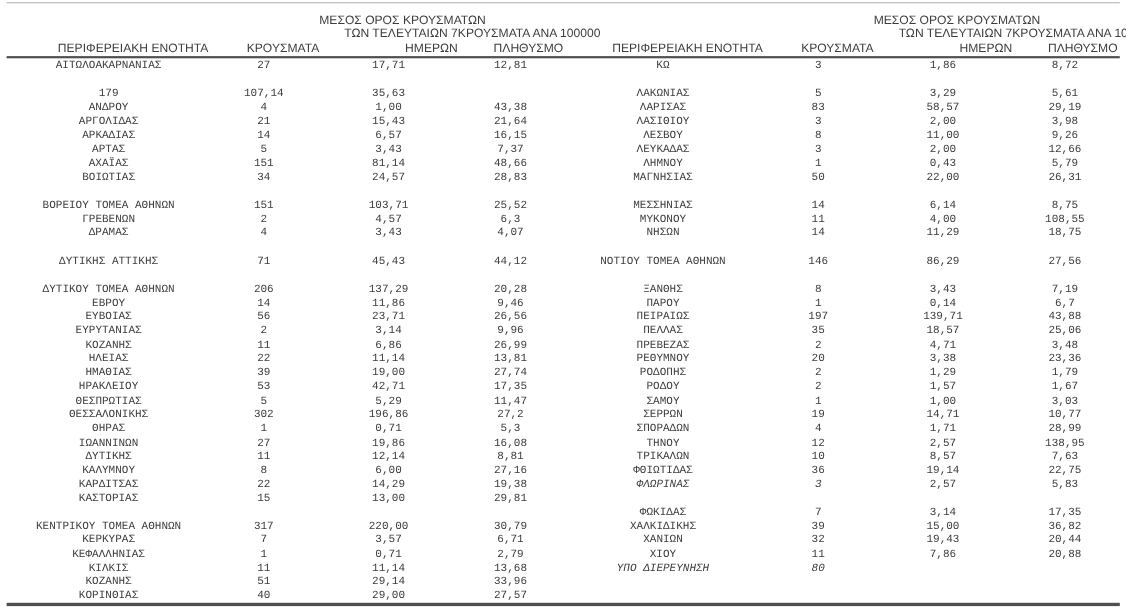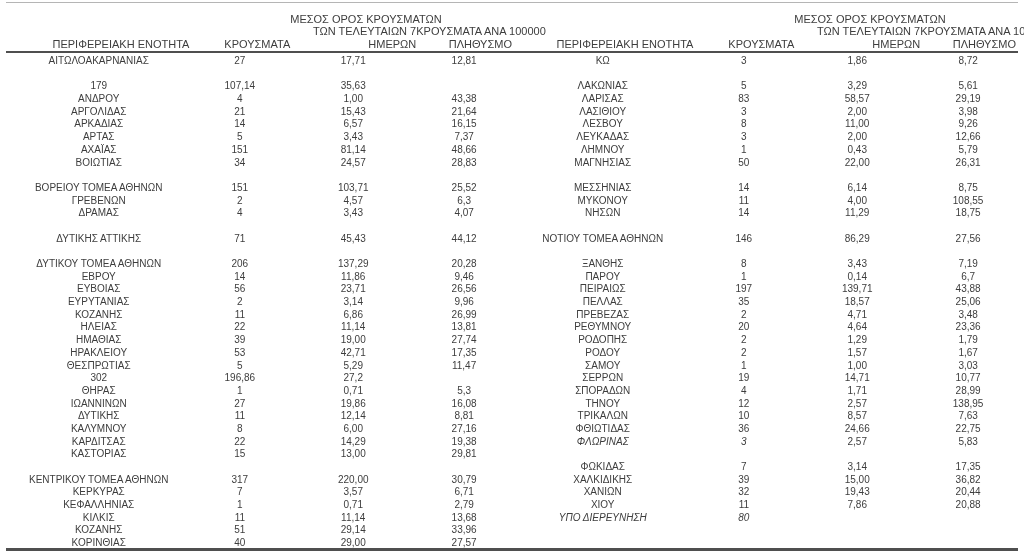--- a/index.html
+++ b/index.html
@@ -15,21 +15,21 @@
   .rule { position: absolute; left: 6px; right: 6px; }
   .rule-top    { top: 2px;  height: 1px;   background: #b5b5b5; }
   .rule-head   { top: 51px; height: 2px;   background: #4f4f4f; }
   .rule-bottom { top: 548px; height: 2.5px; background: #4f4f4f; }
 
   .head-grid, .body-grid {
     position: absolute; left: 8px; right: 8px;
     display: flex;
   }
   .head-grid { top: 8px; height: 42px; }
-  .body-grid { top: 55px; }
+  .body-grid { top: 55px; font-family: Liberation Mono, monospace; }
 
   .thead, .tbody { width: 50%; }
 
   .thead {
     display: grid;
     grid-template-columns: 36% 20% 25% 19%;
     align-items: end;
     height: 42px;
   }
   .th { text-align: right; font-size: 11px; line-height: 12.5px; white-space: nowrap; }
@@ -219,20 +219,21 @@
           <div class="cell">42,71</div>
           <div class="cell">17,35</div>
         </div>
         <div class="row">
           <div class="cell">ΘΕΣΠΡΩΤΙΑΣ</div>
           <div class="cell">5</div>
           <div class="cell">5,29</div>
           <div class="cell">11,47</div>
         </div>
         <div class="row">
+          <div class="cell">ΘΕΣΣΑΛΟΝΙΚΗΣ</div>
           <div class="cell">302</div>
           <div class="cell">196,86</div>
           <div class="cell">27,2</div>
         </div>
         <div class="row">
           <div class="cell">ΘΗΡΑΣ</div>
           <div class="cell">1</div>
           <div class="cell">0,71</div>
           <div class="cell">5,3</div>
         </div>
@@ -407,21 +408,21 @@
         </div>
         <div class="row">
           <div class="cell">ΠΡΕΒΕΖΑΣ</div>
           <div class="cell">2</div>
           <div class="cell">4,71</div>
           <div class="cell">3,48</div>
         </div>
         <div class="row">
           <div class="cell">ΡΕΘΥΜΝΟΥ</div>
           <div class="cell">20</div>
-          <div class="cell">4,64</div>
+          <div class="cell">3,38</div>
           <div class="cell">23,36</div>
         </div>
         <div class="row">
           <div class="cell">ΡΟΔΟΠΗΣ</div>
           <div class="cell">2</div>
           <div class="cell">1,29</div>
           <div class="cell">1,79</div>
         </div>
         <div class="row">
           <div class="cell">ΡΟΔΟΥ</div>
@@ -455,21 +456,21 @@
         </div>
         <div class="row">
           <div class="cell">ΤΡΙΚΑΛΩΝ</div>
           <div class="cell">10</div>
           <div class="cell">8,57</div>
           <div class="cell">7,63</div>
         </div>
         <div class="row">
           <div class="cell">ΦΘΙΩΤΙΔΑΣ</div>
           <div class="cell">36</div>
-          <div class="cell">24,66</div>
+          <div class="cell">19,14</div>
           <div class="cell">22,75</div>
         </div>
         <div class="row">
           <div class="cell it">ΦΛΩΡΙΝΑΣ</div>
           <div class="cell it">3</div>
           <div class="cell">2,57</div>
           <div class="cell">5,83</div>
         </div>
         <div class="spacer-row"></div>
         <div class="row">

